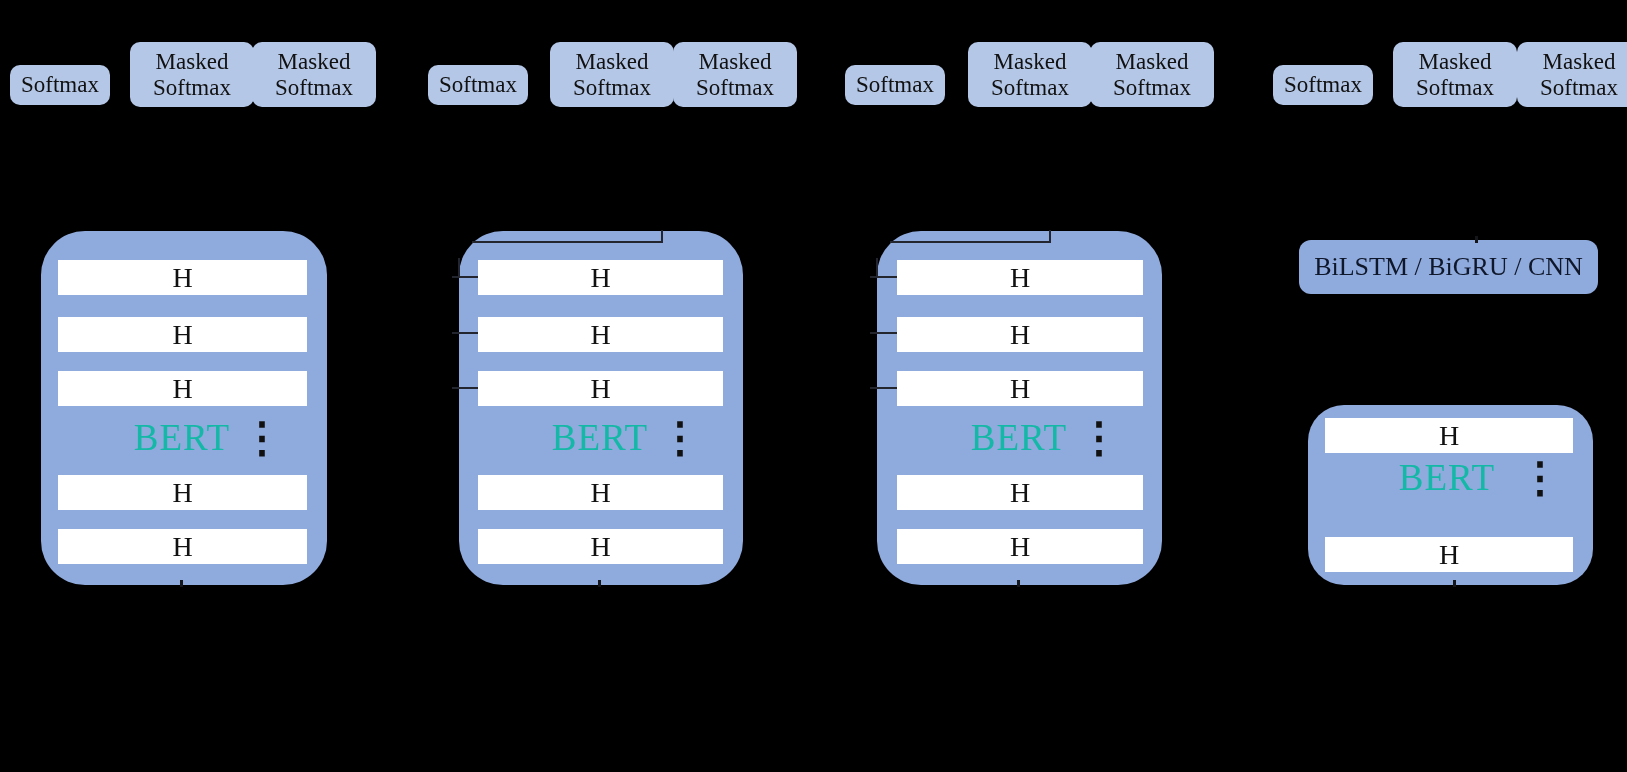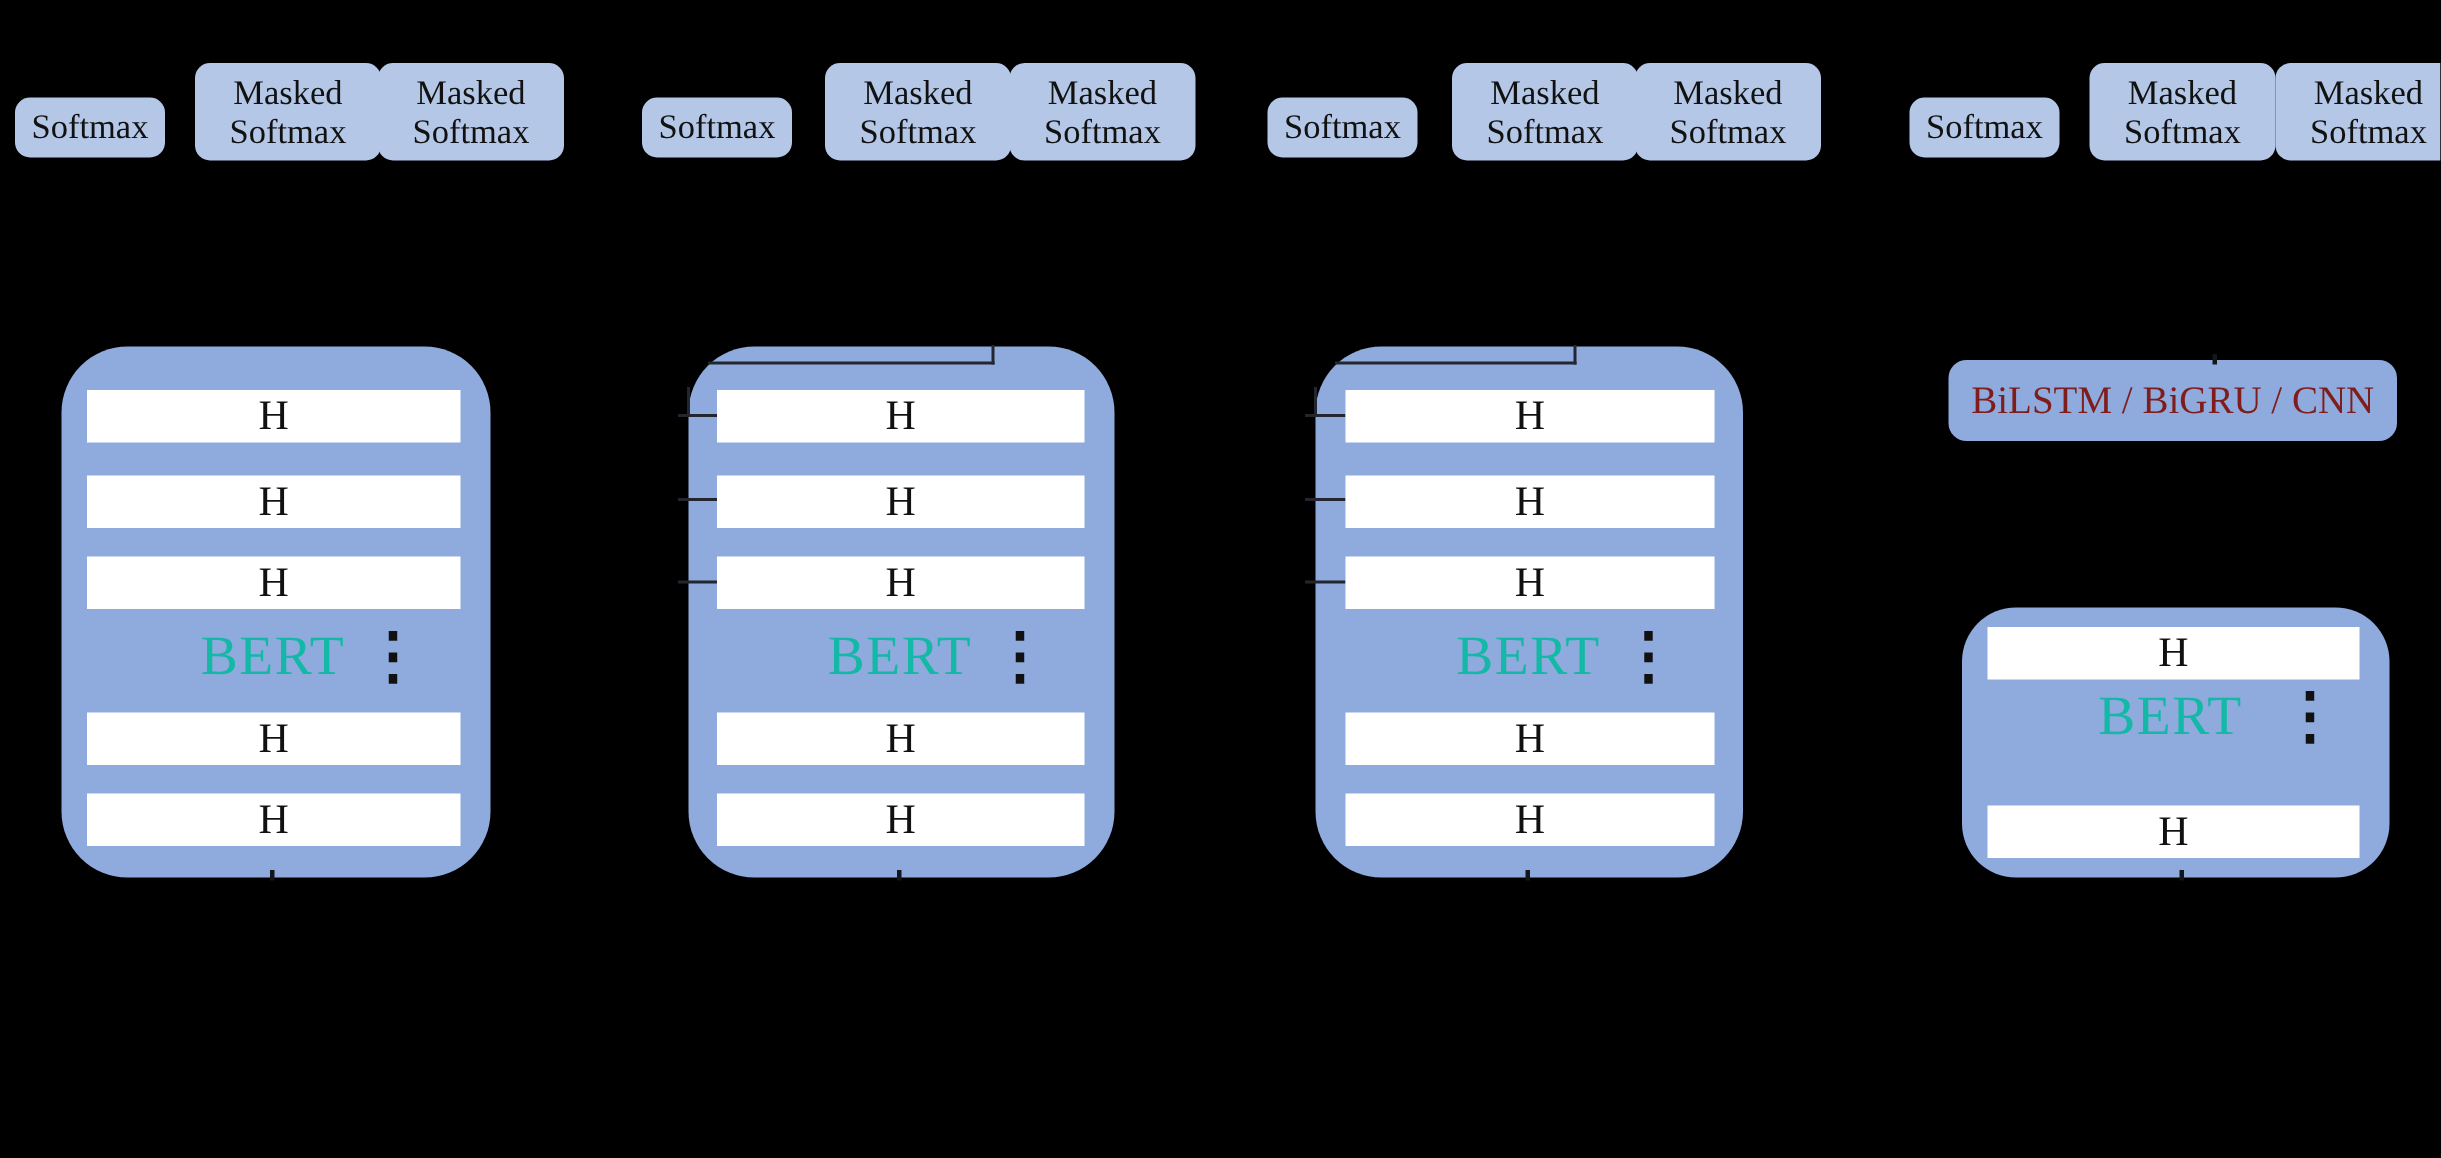--- a/index.html
+++ b/index.html
@@ -60,21 +60,21 @@
     color:#111;
   }
   
   .rnn{
     position:absolute;
     left:1299px;top:240px;width:299px;height:54px;
     background:#8faadc;
     border-radius:12px;
     display:flex;align-items:center;justify-content:center;
     font-size:26px;
-    color:#7f1d1d;
+    color:#0f172a;
   }
   
   .ln{position:absolute;background:#23262e;}
   .tick{position:absolute;width:3px;height:7px;background:#15161a;}
 </style>
 </head>
 <body>
 
 <div id="canvas">
 

